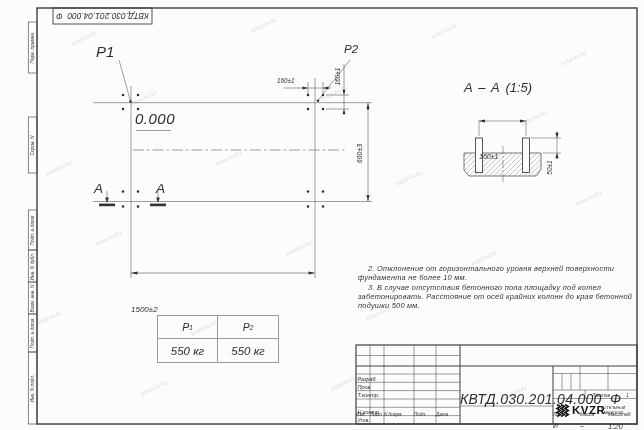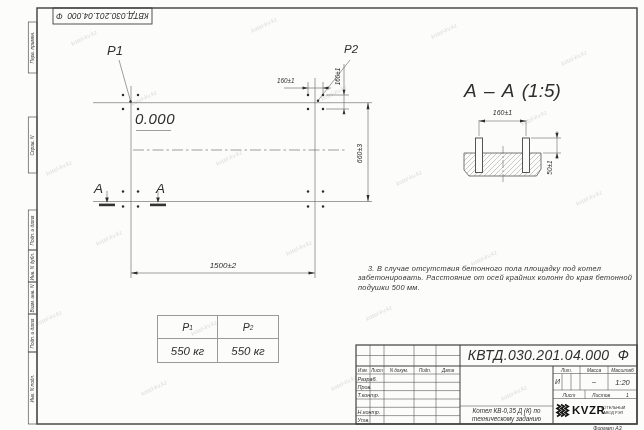--- a/index.html
+++ b/index.html
@@ -3,21 +3,21 @@
 <meta charset="utf-8">
 <style>
   html,body{margin:0;padding:0;background:#e8e8e6;}
   .sheet{
     position:relative; width:644px; height:430px;
     background:#fcfcfb; overflow:hidden;
     font-family:"Liberation Sans", sans-serif;
     color:#2e2e2e;
   }
   .t{position:absolute; font-style:italic; color:#2e2e2e; white-space:pre; line-height:1;}
-  .ctr{text-align:center;}
+  .ctr{text-align:left;margin-top:44px;}
   .vbox{position:absolute; display:flex; align-items:center; justify-content:center;}
   .vbox > span{transform:rotate(-90deg); white-space:nowrap; font-style:italic; color:#2e2e2e;}
   .mlabel{position:absolute; left:28px; width:9px; display:flex; align-items:center; justify-content:center;}
   .mlabel > span{transform:rotate(-90deg); white-space:nowrap; font-style:italic; font-size:4.8px; color:#3a3a3a;}
   .wm{position:absolute; font-size:6px; color:#dcdcda; transform:rotate(-26deg); white-space:nowrap; font-style:italic;}
   .rot180{position:absolute; transform:rotate(180deg);}
   
   .ltab{position:absolute; left:157px; top:315px; width:120px; height:46px;
         display:grid; grid-template-columns:1fr 1fr; grid-template-rows:1fr 1fr;
         border:1px solid #9a9a98;}
@@ -220,54 +220,55 @@
   <div class="mlabel" style="top:282px;height:32px">
       <span>Взам. инв. N</span>
     </div>
   <div class="mlabel" style="top:314px;height:38px">
       <span>Подп. и дата</span>
     </div>
   <div class="mlabel" style="top:352px;height:72px">
       <span>Инв. N подл.</span>
     </div>
 
-  <span class="t" style="left:107px;top:44px;font-size:13px">P1</span>
+  <span class="t" style="left:96px;top:44px;font-size:15px">P1</span>
   <span class="t" style="left:344px;top:44px;font-size:11.5px">P2</span>
   <span class="t" style="left:135px;top:111px;font-size:15px;letter-spacing:.5px">0.000</span>
   <span class="t ctr" style="left:131px;top:262px;width:184px;font-size:8px">1500±2</span>
   <div class="vbox" style="left:351px;top:137px;width:17px;height:32px">
       <span style="font-size:7px">660±3</span>
     </div>
   <span class="t" style="left:277px;top:78px;font-size:6.3px">160±1</span>
   <div class="vbox" style="left:330px;top:62px;width:15px;height:28px">
       <span style="font-size:6.3px">160±1</span>
     </div>
   <span class="t" style="left:94px;top:182px;font-size:13.5px">А</span>
   <span class="t" style="left:156px;top:182px;font-size:13.5px">А</span>
 
-  <span class="t" style="left:464px;top:81px;font-size:19px;word-spacing:2px">А – А (1:5)</span>
+  <span class="t" style="left:464px;top:81px;font-size:13px;word-spacing:2px">А – А (1:5)</span>
   <span class="t ctr" style="left:479px;top:108.5px;width:47px;font-size:7px">160±1</span>
   <div class="vbox" style="left:542px;top:153px;width:15px;height:28px">
       <span style="font-size:6.5px">50±1</span>
     </div>
 
   <div class="ltab">
     <div class="cell b1 hd">
         <span>Р</span>
         <sub>1</sub>
       </div>
     <div class="cell b2 hd">
         <span>Р</span>
         <sub>2</sub>
       </div>
     <div class="cell b3 vl">550 кг</div>
     <div class="cell vl">550 кг</div>
   </div>
 
   <div class="notes">
+    <div>2. Отклонение от горизонтального уровня верхней поверхности фундамента не более 10 мм.</div>
     <div>3. В случае отсутствия бетонного пола площадку под котел забетонировать. Расстояние от осей крайних колонн до края бетонной подушки 500 мм.</div>
   </div>
 
   <div class="tb ctr" style="left:460px;top:345px;width:177px;height:21px;line-height:21px;font-size:14px;letter-spacing:.3px;white-space:pre">КВТД.030.201.04.000  Ф</div>
   <div class="tb ctr" style="left:462px;top:407px;width:89px;font-size:6.3px;line-height:1.25">Котел КВ-0,35 Д (К) по техническому заданию</div>
 
   <span class="tb ctr" style="left:356px;top:367.7px;width:14px;font-size:4.6px">Изм.</span>
   <span class="tb ctr" style="left:370px;top:367.7px;width:14px;font-size:4.6px">Лист</span>
   <span class="tb ctr" style="left:384px;top:367.7px;width:30px;font-size:4.6px">N докум.</span>
   <span class="tb ctr" style="left:414px;top:367.7px;width:22px;font-size:4.6px">Подп.</span>

